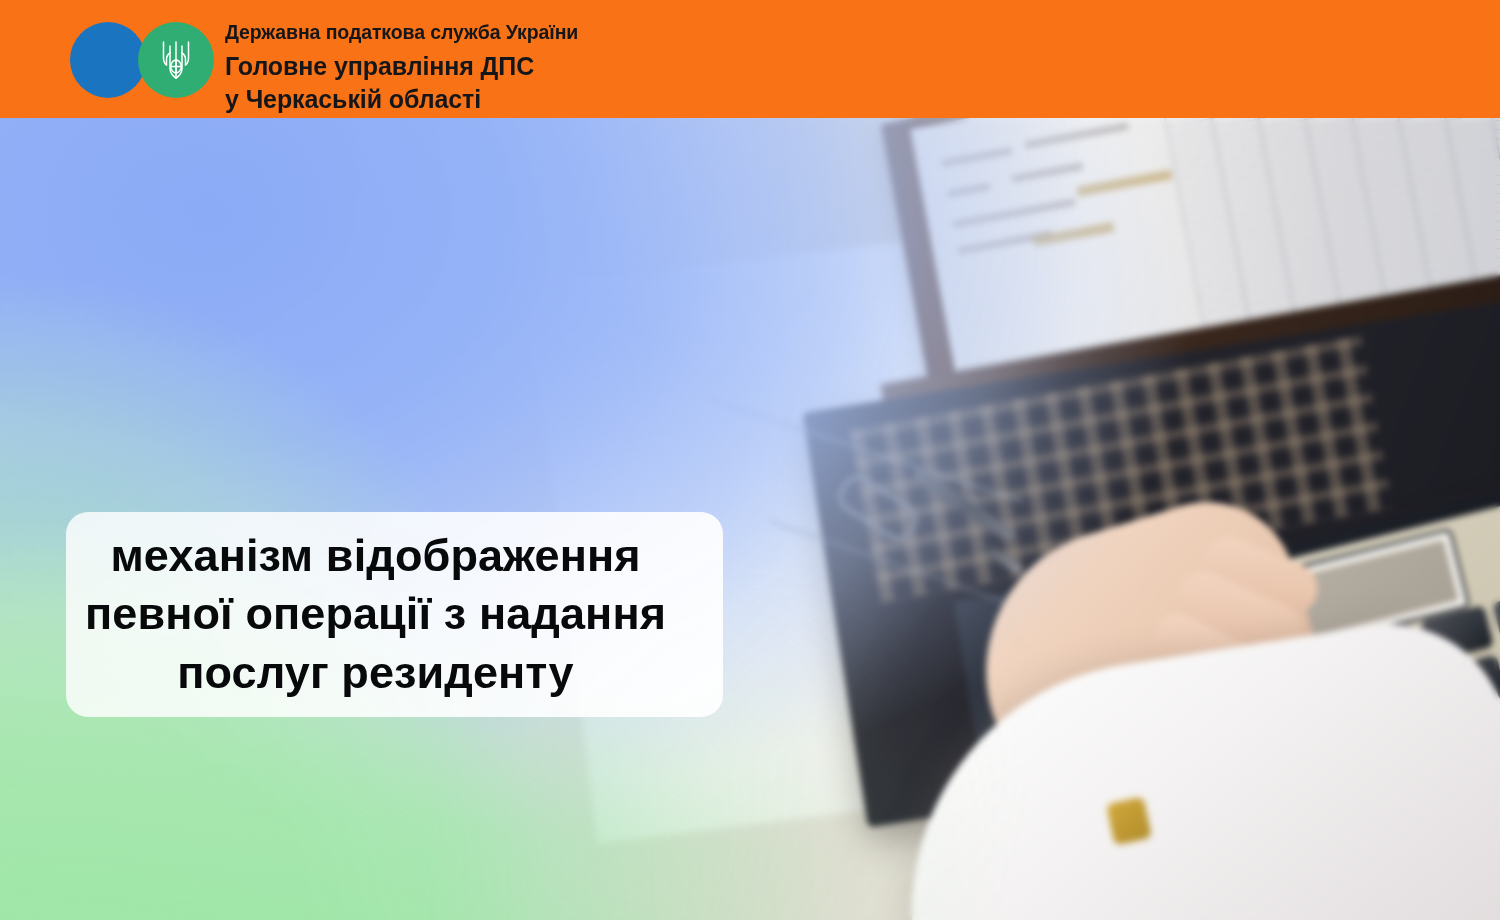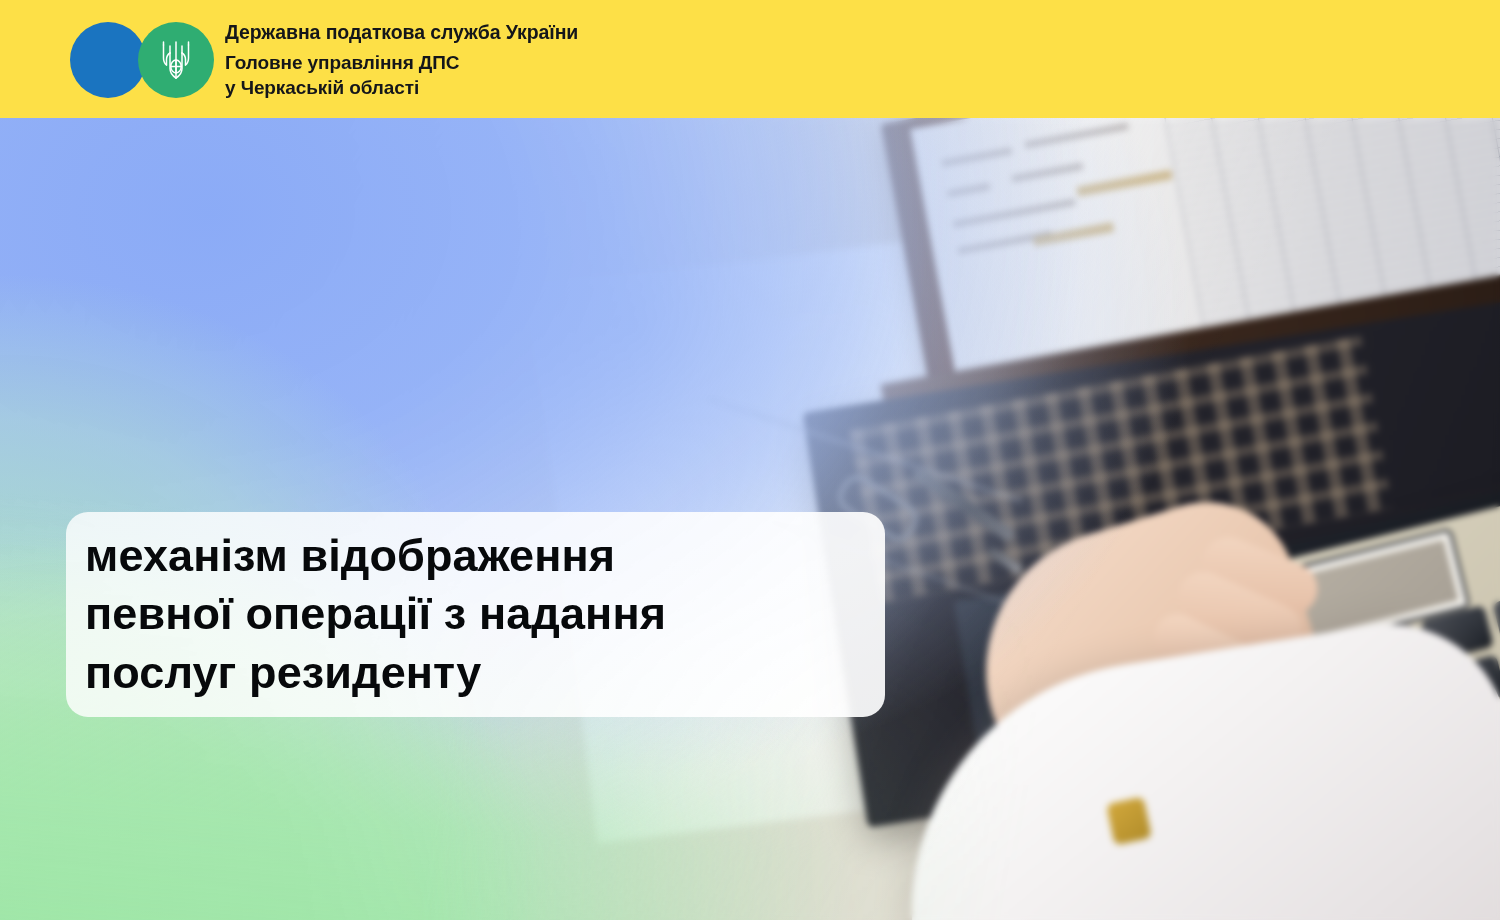--- a/index.html
+++ b/index.html
@@ -18,21 +18,21 @@
     overflow: hidden;
     background: #ffffff;
   }
 
   
   #header-band {
     position: absolute;
     left: 0; top: 0;
     width: 1500px;
     height: 118px;
-    background: #fde047;
+    background: #f97316;
     z-index: 40;
     display: flex;
     align-items: center;
   }
 
   #logo-mark {
     position: absolute;
     left: 70px;
     top: 22px;
     width: 140px;
@@ -67,21 +67,21 @@
   }
   #org-line1 {
     font-size: 19.5px;
     font-weight: bold;
     color: #14161a;
     letter-spacing: -0.1px;
     line-height: 1.25;
     margin: 0 0 6px 0;
   }
   #org-line2 {
-    font-size: 19px;
+    font-size: 25px;
     font-weight: bold;
     color: #14161a;
     letter-spacing: -0.1px;
     line-height: 1.32;
     margin: 0;
     white-space: pre-line;
   }
 
   
   #photo-area {
@@ -422,29 +422,30 @@
     letter-spacing: 0.4px;
     line-height: 1.05;
     white-space: nowrap;
     text-shadow: 2px 3px 7px rgba(255,255,255,0.55), 0 1px 0 rgba(255,255,255,0.35);
   }
 
   #subtitle-box {
     position: absolute;
     left: 66px;
     top: 512px;
-    width: 819px;
+    width: 657px;
     height: 205px;
     z-index: 30;
     border-radius: 22px;
     background: linear-gradient(115deg, rgba(255,255,255,0.80) 0%, rgba(255,255,255,0.86) 45%, rgba(255,255,255,0.92) 100%);
     box-sizing: border-box;
     padding: 16px 26px 16px 19px;
     display: flex;
     align-items: center;
+    text-align: center;
   }
   #subtitle-text {
     font-size: 45px;
     font-weight: bold;
     color: #07090b;
     line-height: 1.30;
     letter-spacing: 0.1px;
     white-space: pre-line;
     margin: 0;
   }

